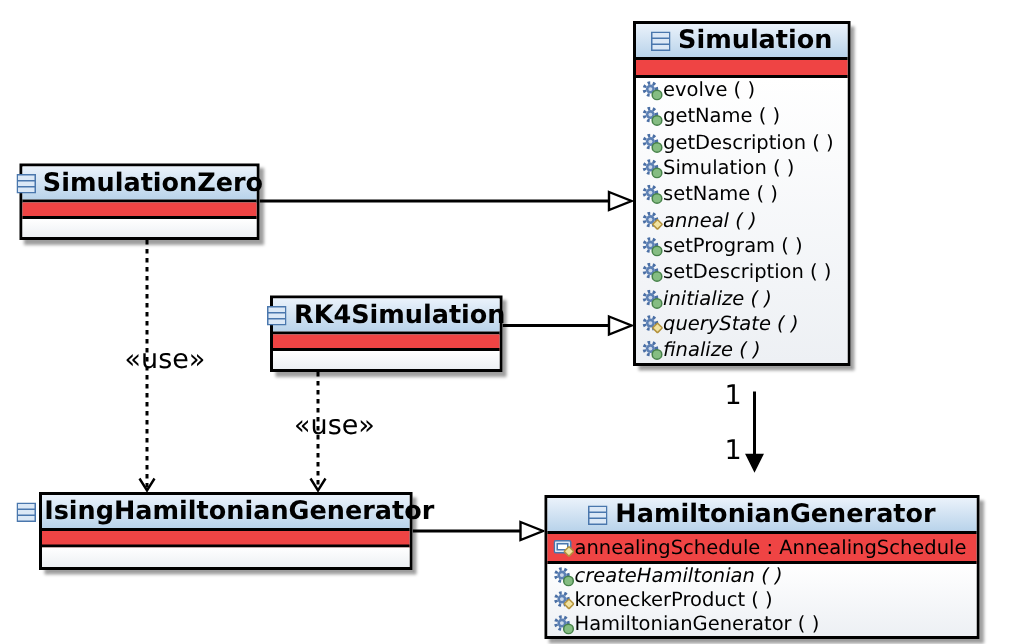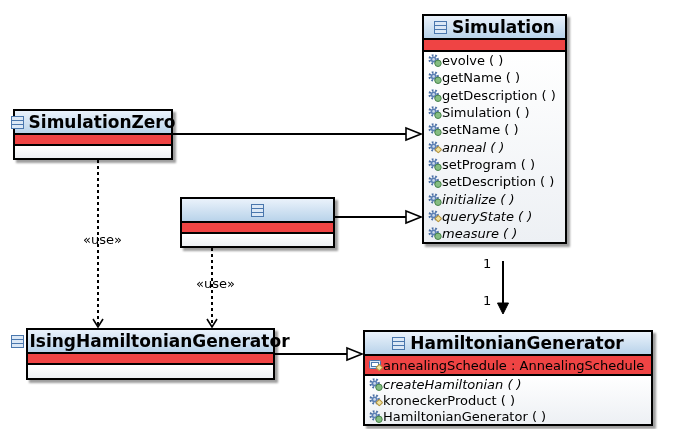--- a/index.html
+++ b/index.html
@@ -61,21 +61,21 @@
 
   [data-class-id="ising-hamiltonian-generator"]{left:26px;top:328px;width:245px;}
   [data-class-id="ising-hamiltonian-generator"] .uml-attrs{height:9px;}
   [data-class-id="ising-hamiltonian-generator"] .uml-methods{height:13px;}
 
   [data-class-id="hamiltonian-generator"]{left:363px;top:330px;width:286px;text-align:right;}
   [data-class-id="hamiltonian-generator"] .uml-attrs .member-row{height:18px;}
   [data-class-id="hamiltonian-generator"] .uml-methods .member-row{height:16px;}
 
   .edge-label{
-    position:absolute;z-index:3;font-size:13px;line-height:14px;
+    position:absolute;z-index:3;font-size:18px;line-height:14px;
     white-space:nowrap;
   }
   #use-label-1{left:83px;top:233px;}
   #use-label-2{left:196px;top:277px;}
   #mult-label-1{left:483px;top:257px;}
   #mult-label-2{left:483px;top:294px;}
 </style>
 </head>
 <body>
 
@@ -240,21 +240,21 @@
           </div>
           <div class="member-row abstract">
             <span class="member-icon">
               <svg width="14" height="13" viewBox="0 0 14 13">
                 <circle cx="5.6" cy="5.4" r="4.1" fill="none" stroke="#4a6fa5" stroke-width="2.2" stroke-dasharray="1.7 1.7"></circle>
                 <circle cx="5.6" cy="5.4" r="3" fill="#5c80b4"></circle>
                 <circle cx="5.6" cy="5.4" r="1.3" fill="#cdd9ea"></circle>
                 <circle cx="10" cy="9.3" r="3.2" fill="#85bd82" stroke="#47824a" stroke-width="1"></circle>
               </svg>
             </span>
-            <span class="member-label">measure ( )</span>
+            <span class="member-label">finalize ( )</span>
           </div>
         </div>
   </div>
       <div class="uml-class" data-class-id="simulation-zero">
     <div class="uml-title">
       <span class="class-glyph">
         <svg width="13" height="13" viewBox="0 0 13 13">
           <rect x="0.5" y="0.5" width="12" height="12" fill="#dbe8f6" stroke="#4a77ad"></rect>
           <line x1="0.5" y1="4.5" x2="12.5" y2="4.5" stroke="#4a77ad"></line>
           <line x1="0.5" y1="8.5" x2="12.5" y2="8.5" stroke="#4a77ad"></line>
@@ -267,20 +267,21 @@
   </div>
       <div class="uml-class" data-class-id="rk4-simulation">
     <div class="uml-title">
       <span class="class-glyph">
         <svg width="13" height="13" viewBox="0 0 13 13">
           <rect x="0.5" y="0.5" width="12" height="12" fill="#dbe8f6" stroke="#4a77ad"></rect>
           <line x1="0.5" y1="4.5" x2="12.5" y2="4.5" stroke="#4a77ad"></line>
           <line x1="0.5" y1="8.5" x2="12.5" y2="8.5" stroke="#4a77ad"></line>
         </svg>
       </span>
+      <span>RK4Simulation</span>
     </div>
     <div class="uml-attrs"></div>
     <div class="uml-methods"></div>
   </div>
       <div class="uml-class" data-class-id="ising-hamiltonian-generator">
     <div class="uml-title">
       <span class="class-glyph">
         <svg width="13" height="13" viewBox="0 0 13 13">
           <rect x="0.5" y="0.5" width="12" height="12" fill="#dbe8f6" stroke="#4a77ad"></rect>
           <line x1="0.5" y1="4.5" x2="12.5" y2="4.5" stroke="#4a77ad"></line>

